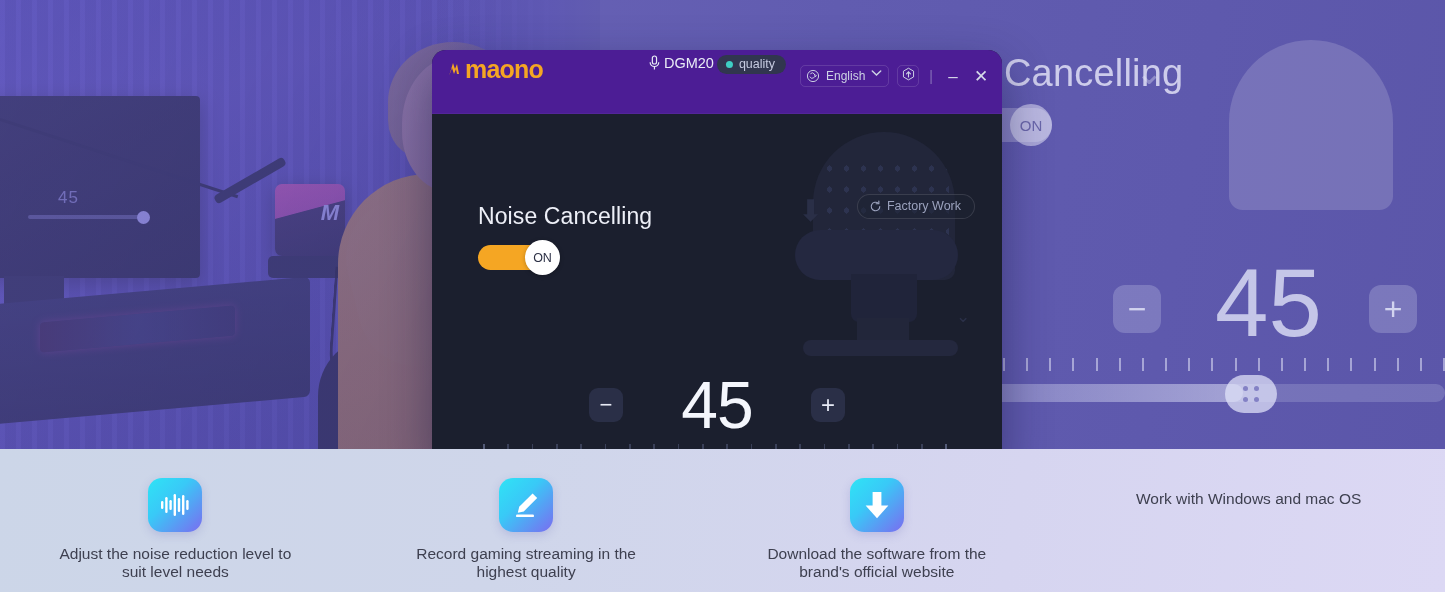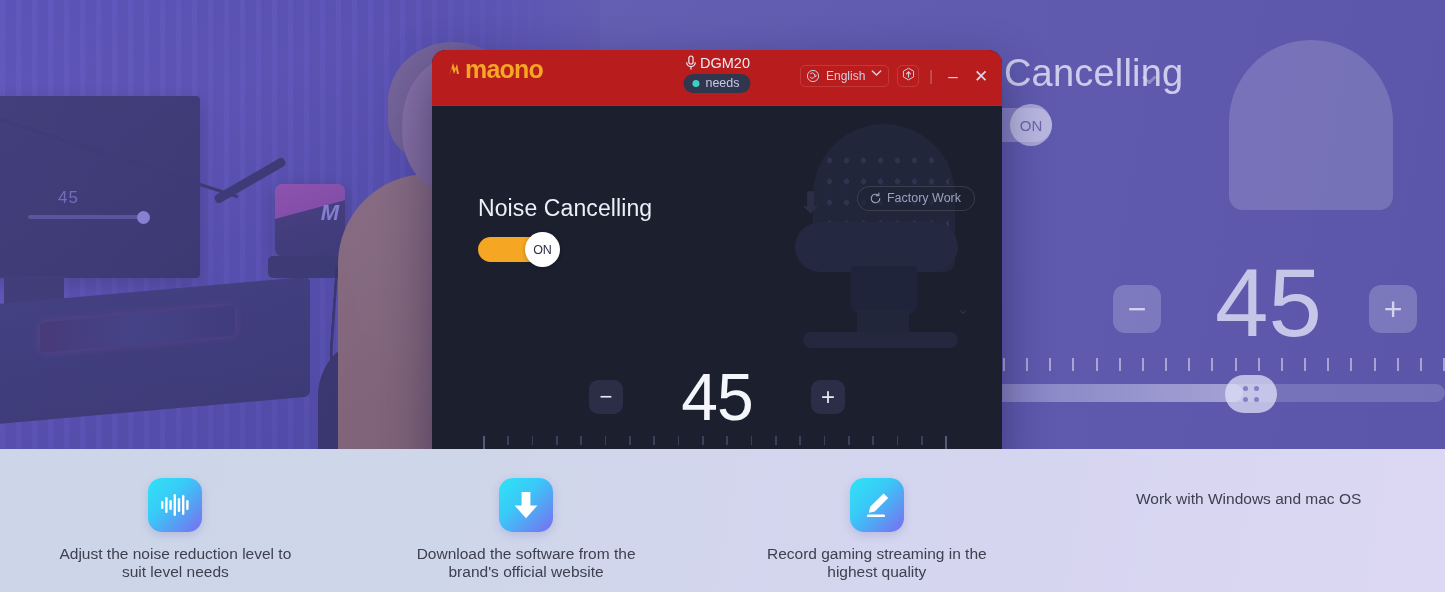--- a/index.html
+++ b/index.html
@@ -319,22 +319,22 @@
     position: absolute;
     left: 432px; top: 50px;
     width: 570px; height: 416px;
     background: #1b1f2e;
     border-radius: 14px;
     box-shadow: 0 18px 48px rgba(20,18,60,0.45);
     overflow: hidden;
   }
   .modal-header {
     position: relative;
-    height: 56px;
-    background: #b91c1c;
+    height: 64px;
+    background: #4c1d95;
     border-bottom: 1px solid rgba(255,255,255,0.04);
   }
   .logo {
     position: absolute; left: 14px; top: 8px;
     display: flex; align-items: flex-end;
   }
   .logo-mark {
     position: relative;
     width: 18px; height: 22px;
     margin-right: 1px;
@@ -345,21 +345,21 @@
     color: #f5a623;
     font-weight: 700;
     letter-spacing: -0.8px;
     line-height: 0.95;
   }
 
   .device {
     position: absolute;
     left: 50%; top: 5px;
     transform: translateX(-50%);
-    display: flex; flex-direction: column; align-items: center;
+    display: flex; flex-direction: row; align-items: flex-start;
     gap: 3px;
   }
   .device-name {
     display: flex; align-items: center; gap: 3px;
     color: #e9ecf6; font-size: 14.5px;
   }
   .device-name svg { display: block; }
   .linked {
     display: flex; align-items: center; gap: 6px;
     background: #31364f;
@@ -769,21 +769,21 @@
             <svg width="13" height="16" viewBox="0 0 13 16">
               <rect x="4.4" y="1" width="4.2" height="8" rx="2.1" fill="none" stroke="#e9ecf6" stroke-width="1.2"></rect>
               <path d="M2.2 7.3c0 2.4 1.9 4.2 4.3 4.2s4.3-1.8 4.3-4.2" fill="none" stroke="#e9ecf6" stroke-width="1.2"></path>
               <line x1="6.5" y1="11.6" x2="6.5" y2="14.6" stroke="#e9ecf6" stroke-width="1.2"></line>
             </svg>
           </span>
           <span>DGM20</span>
         </div>
         <div class="linked">
           <span class="dot"></span>
-          <span>needs</span>
+          <span>quality</span>
         </div>
       </div>
 
       <div class="hdr-right">
         <div class="lang">
           <span>
             <svg width="14" height="14" viewBox="0 0 16 16">
               <circle cx="8" cy="8" r="6.4" fill="none" stroke="#cdd2e4" stroke-width="1.1"></circle>
               <path d="M5 5.5a3 3 0 1 1-.6 3.2" fill="none" stroke="#cdd2e4" stroke-width="1.1"></path>
               <path d="M10.6 6.4l1.3 1.4-1.6 1.1" fill="none" stroke="#cdd2e4" stroke-width="1.1"></path>
@@ -899,37 +899,37 @@
             <rect x="22" y="3" width="2.4" height="20" rx="1.2"></rect>
             <rect x="26.2" y="8" width="2.4" height="10" rx="1.2"></rect>
           </g>
         </svg>
       </div>
       <div class="feature-label">Adjust the noise reduction level to suit level needs</div>
     </div>
 
     <div class="feature">
       <div class="feature-icon">
+        <svg width="30" height="30" viewBox="0 0 30 30">
+          <path d="M21.6 3.4l4.6 4.6-13.4 13.4-6 1.4 1.4-6z" fill="#ffffff"></path>
+          <rect x="5" y="24.6" width="18" height="2.5" rx="1.2" fill="#ffffff"></rect>
+        </svg>
+      </div>
+      <div class="feature-label">Record gaming streaming in the highest quality</div>
+    </div>
+
+    <div class="feature">
+      <div class="feature-icon">
         <svg width="28" height="30" viewBox="0 0 28 30">
           <rect x="9.6" y="2" width="8.8" height="15" fill="#ffffff"></rect>
           <path d="M2.6 15.5h22.8L14 28.2z" fill="#ffffff"></path>
         </svg>
       </div>
       <div class="feature-label">Download the software from the brand's official website</div>
     </div>
 
-    <div class="feature">
-      <div class="feature-icon">
-        <svg width="30" height="30" viewBox="0 0 30 30">
-          <path d="M21.6 3.4l4.6 4.6-13.4 13.4-6 1.4 1.4-6z" fill="#ffffff"></path>
-          <rect x="5" y="24.6" width="18" height="2.5" rx="1.2" fill="#ffffff"></rect>
-        </svg>
-      </div>
-      <div class="feature-label">Record gaming streaming in the highest quality</div>
-    </div>
-
     <div class="os-feature">
       <div class="os-label">Work with  Windows and mac OS</div>
     </div>
 
   </div>
 
 </div>
 
 </body></html>

